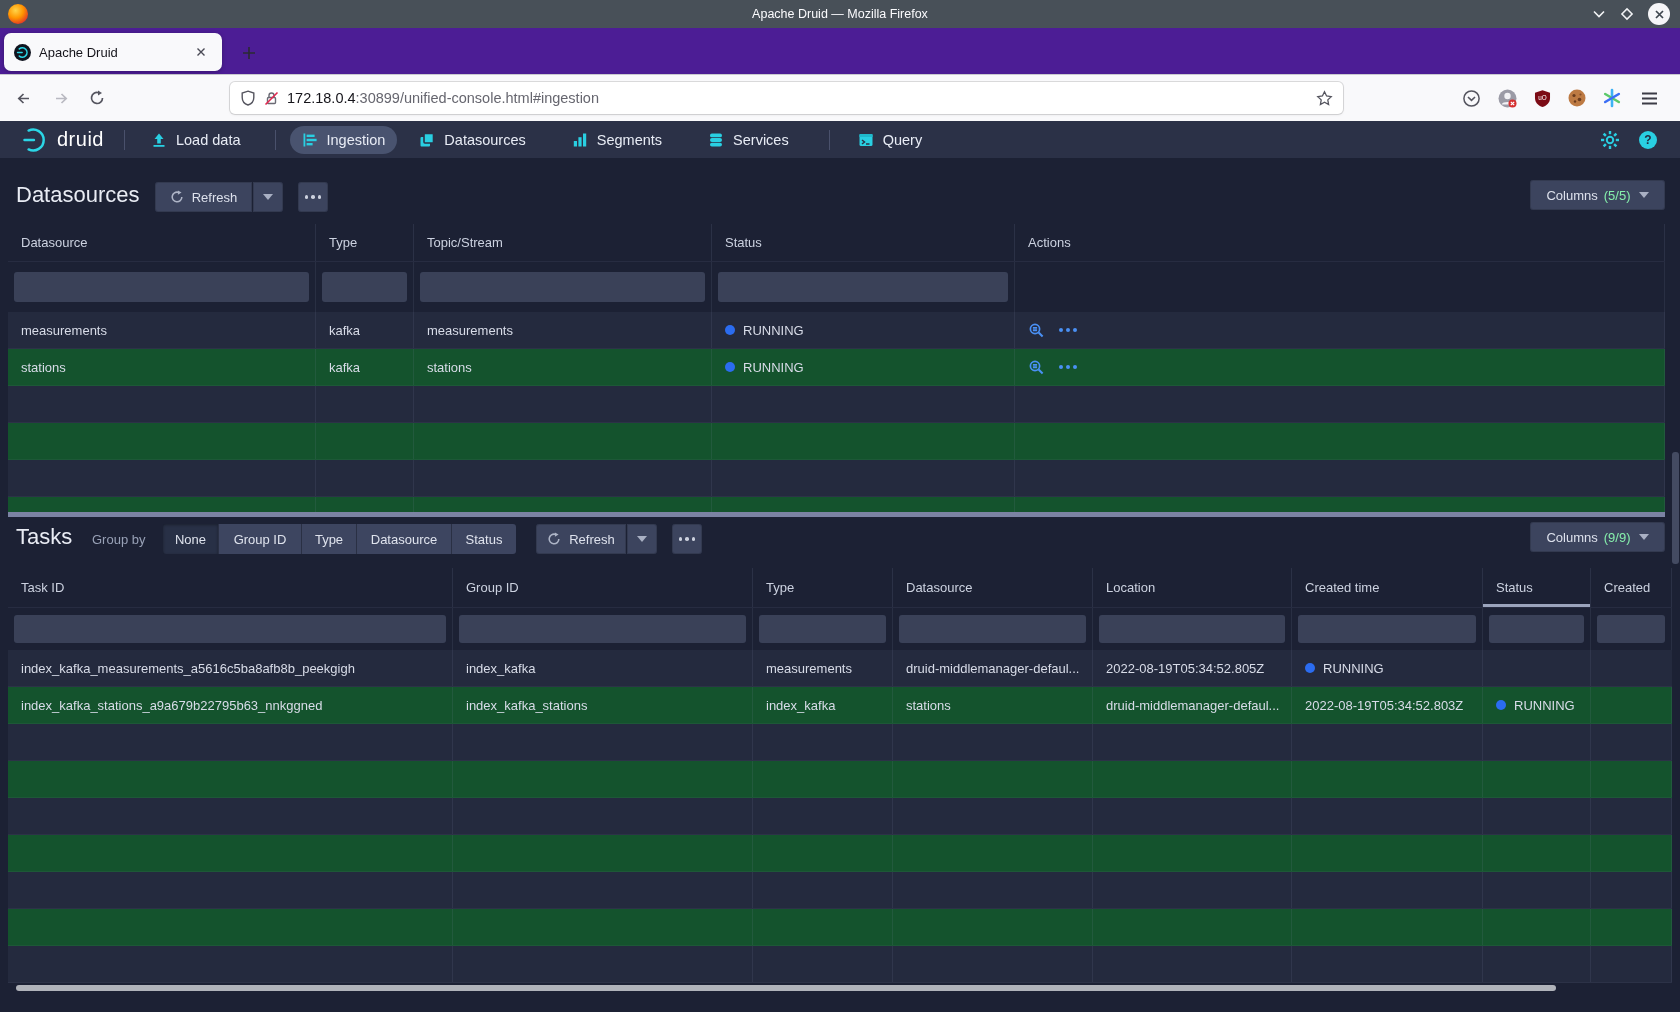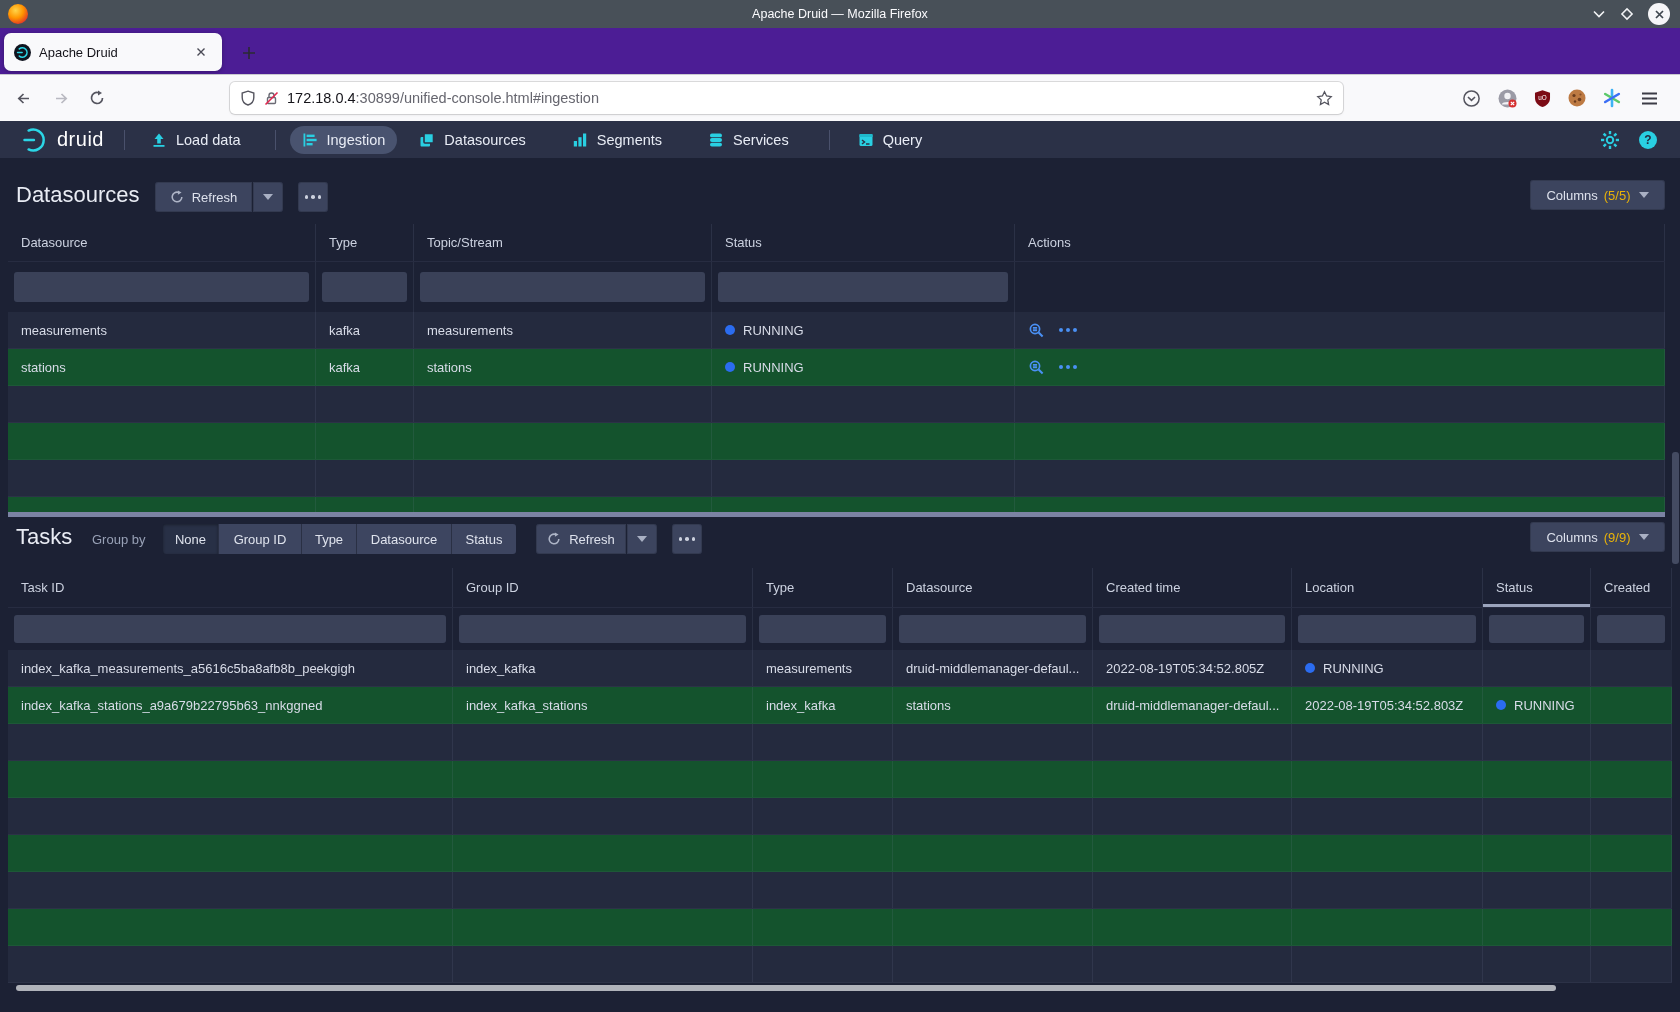--- a/index.html
+++ b/index.html
@@ -50,21 +50,21 @@
   .view-bar { position:absolute; left:0; width:1680px; height:34px; }
   .view-title { position:absolute; left:16px; top:2px; font-size:22px; color:#e9ecf4; font-weight:500; }
   .btn { position:absolute; height:30px; background:#3c445e; border-radius:3px; color:#dde1ec; font-size:13px;
     display:flex; align-items:center; justify-content:center; box-shadow:inset 0 0 0 1px rgba(16,22,26,0.2); }
   .btn .ic { margin-right:8px; display:flex; }
   .caret-btn { width:30px; }
   .caret { width:0; height:0; border-left:5px solid transparent; border-right:5px solid transparent; border-top:6px solid #a9b0c3; }
   .dots { display:flex; gap:3px; align-items:center; }
   .dots i { width:3.5px; height:3.5px; border-radius:50%; background:#ccd1de; }
   .columns-btn { left:1530px; width:135px; }
-  .col-count { color:#eab308; margin:0 8px 0 6px; }
+  .col-count { color:#86efac; margin:0 8px 0 6px; }
   .grp-label { position:absolute; left:92px; top:10px; font-size:13px; color:#98a1b6; }
   .btn-group { position:absolute; left:163px; top:2px; height:30px; display:flex; border-radius:3px; overflow:hidden;
     box-shadow:inset 0 0 0 1px rgba(16,22,26,0.2); }
   .gbtn { height:30px; background:#3d4560; color:#dfe3ed; font-size:13px; display:flex; align-items:center; justify-content:center;
     border-right:1px solid #2a3044; }
   .gbtn:last-child { border-right:none; }
   .gbtn.active { background:#283046; box-shadow:inset 0 1px 3px rgba(0,0,0,0.35); }
 
   
   .tbl { position:absolute; left:8px; overflow:hidden; }
@@ -465,22 +465,22 @@
       <span class="caret"></span>
     </div>
   </div>
 
   <div class="tbl" style="top:568px; width:1664px; height:415px;">
     <div class="task-grid thead" style="height:40px;">
       <div class="th">Task ID</div>
       <div class="th">Group ID</div>
       <div class="th">Type</div>
       <div class="th">Datasource</div>
+      <div class="th">Location</div>
       <div class="th">Created time</div>
-      <div class="th">Location</div>
       <div class="th">
           <span>Status</span>
           <span class="sort-underline"></span>
         </div>
       <div class="th">Created</div>
     </div>
     <div class="task-grid task-f" style="height:42px;">
       <div class="fcell">
           <input class="finput" style="">
         </div>

